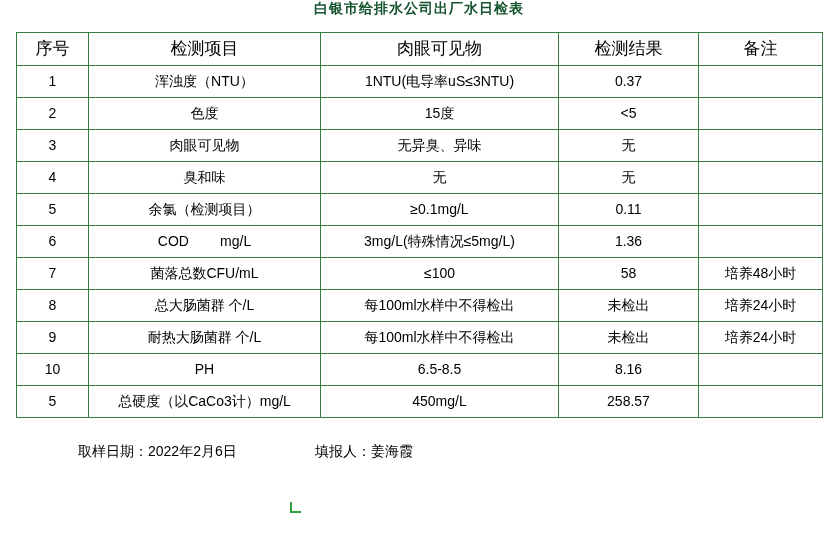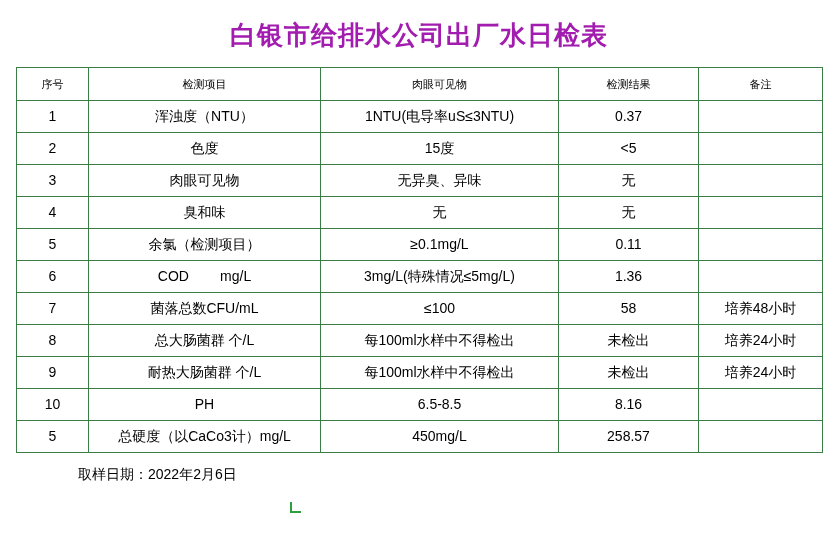--- a/index.html
+++ b/index.html
@@ -16,26 +16,25 @@
   }
   .page {
     position: relative;
     width: 838px;
     height: 556px;
     box-sizing: border-box;
     padding: 0 16px;
   }
   .doc-title {
     text-align: center;
-    font-size: 26px;
+    font-size: 14px;
     font-weight: bold;
     letter-spacing: 1px;
-    padding-top: 18px;
     padding-bottom: 14px;
-    color: #a21caf;
+    color: #14532d;
   }
   table.report {
     width: 806px;
     margin: 0 auto;
     border-collapse: collapse;
     table-layout: fixed;
   }
   table.report th,
   table.report td {
     border: 1px solid #3a7d44;
@@ -43,34 +42,34 @@
     vertical-align: middle;
     font-size: 14px;
     height: 31px;
     padding: 0 2px;
     line-height: 1.15;
     color: #000;
   }
   table.report th {
     font-weight: normal;
     height: 32px;
-    font-size: 11px;
+    font-size: 17px;
   }
   col.c-no    { width: 72px; }
   col.c-item  { width: 232px; }
   col.c-std   { width: 238px; }
   col.c-res   { width: 140px; }
   col.c-note  { width: 124px; }
 
   .cell-item-spaced {
     display: inline-block;
     white-space: pre;
   }
   .footer {
-    margin: 4px auto;
+    margin: 16px auto;
     width: 806px;
     display: flex;
     align-items: center;
     padding-top: 9px;
     font-size: 14px;
     gap: 9px;
   }
   .footer .f-sample { width: 290px; text-align: left; padding-left: 62px; box-sizing: border-box; }
   .footer .f-test   { width: 300px; text-align: left; }
   .footer .f-filler { width: 216px; text-align: left; }
@@ -184,16 +183,17 @@
         <td>总硬度（以CaCo3计）mg/L</td>
         <td>450mg/L</td>
         <td>258.57</td>
         <td></td>
       </tr>
     </tbody>
   </table>
 
   <div class="footer">
     <div class="f-sample">取样日期：2022年2月6日</div>
+    <div class="f-filler">填报人：姜海霞</div>
   </div>
 
   <div class="corner-mark"></div>
 </div>
 
 </body></html>

